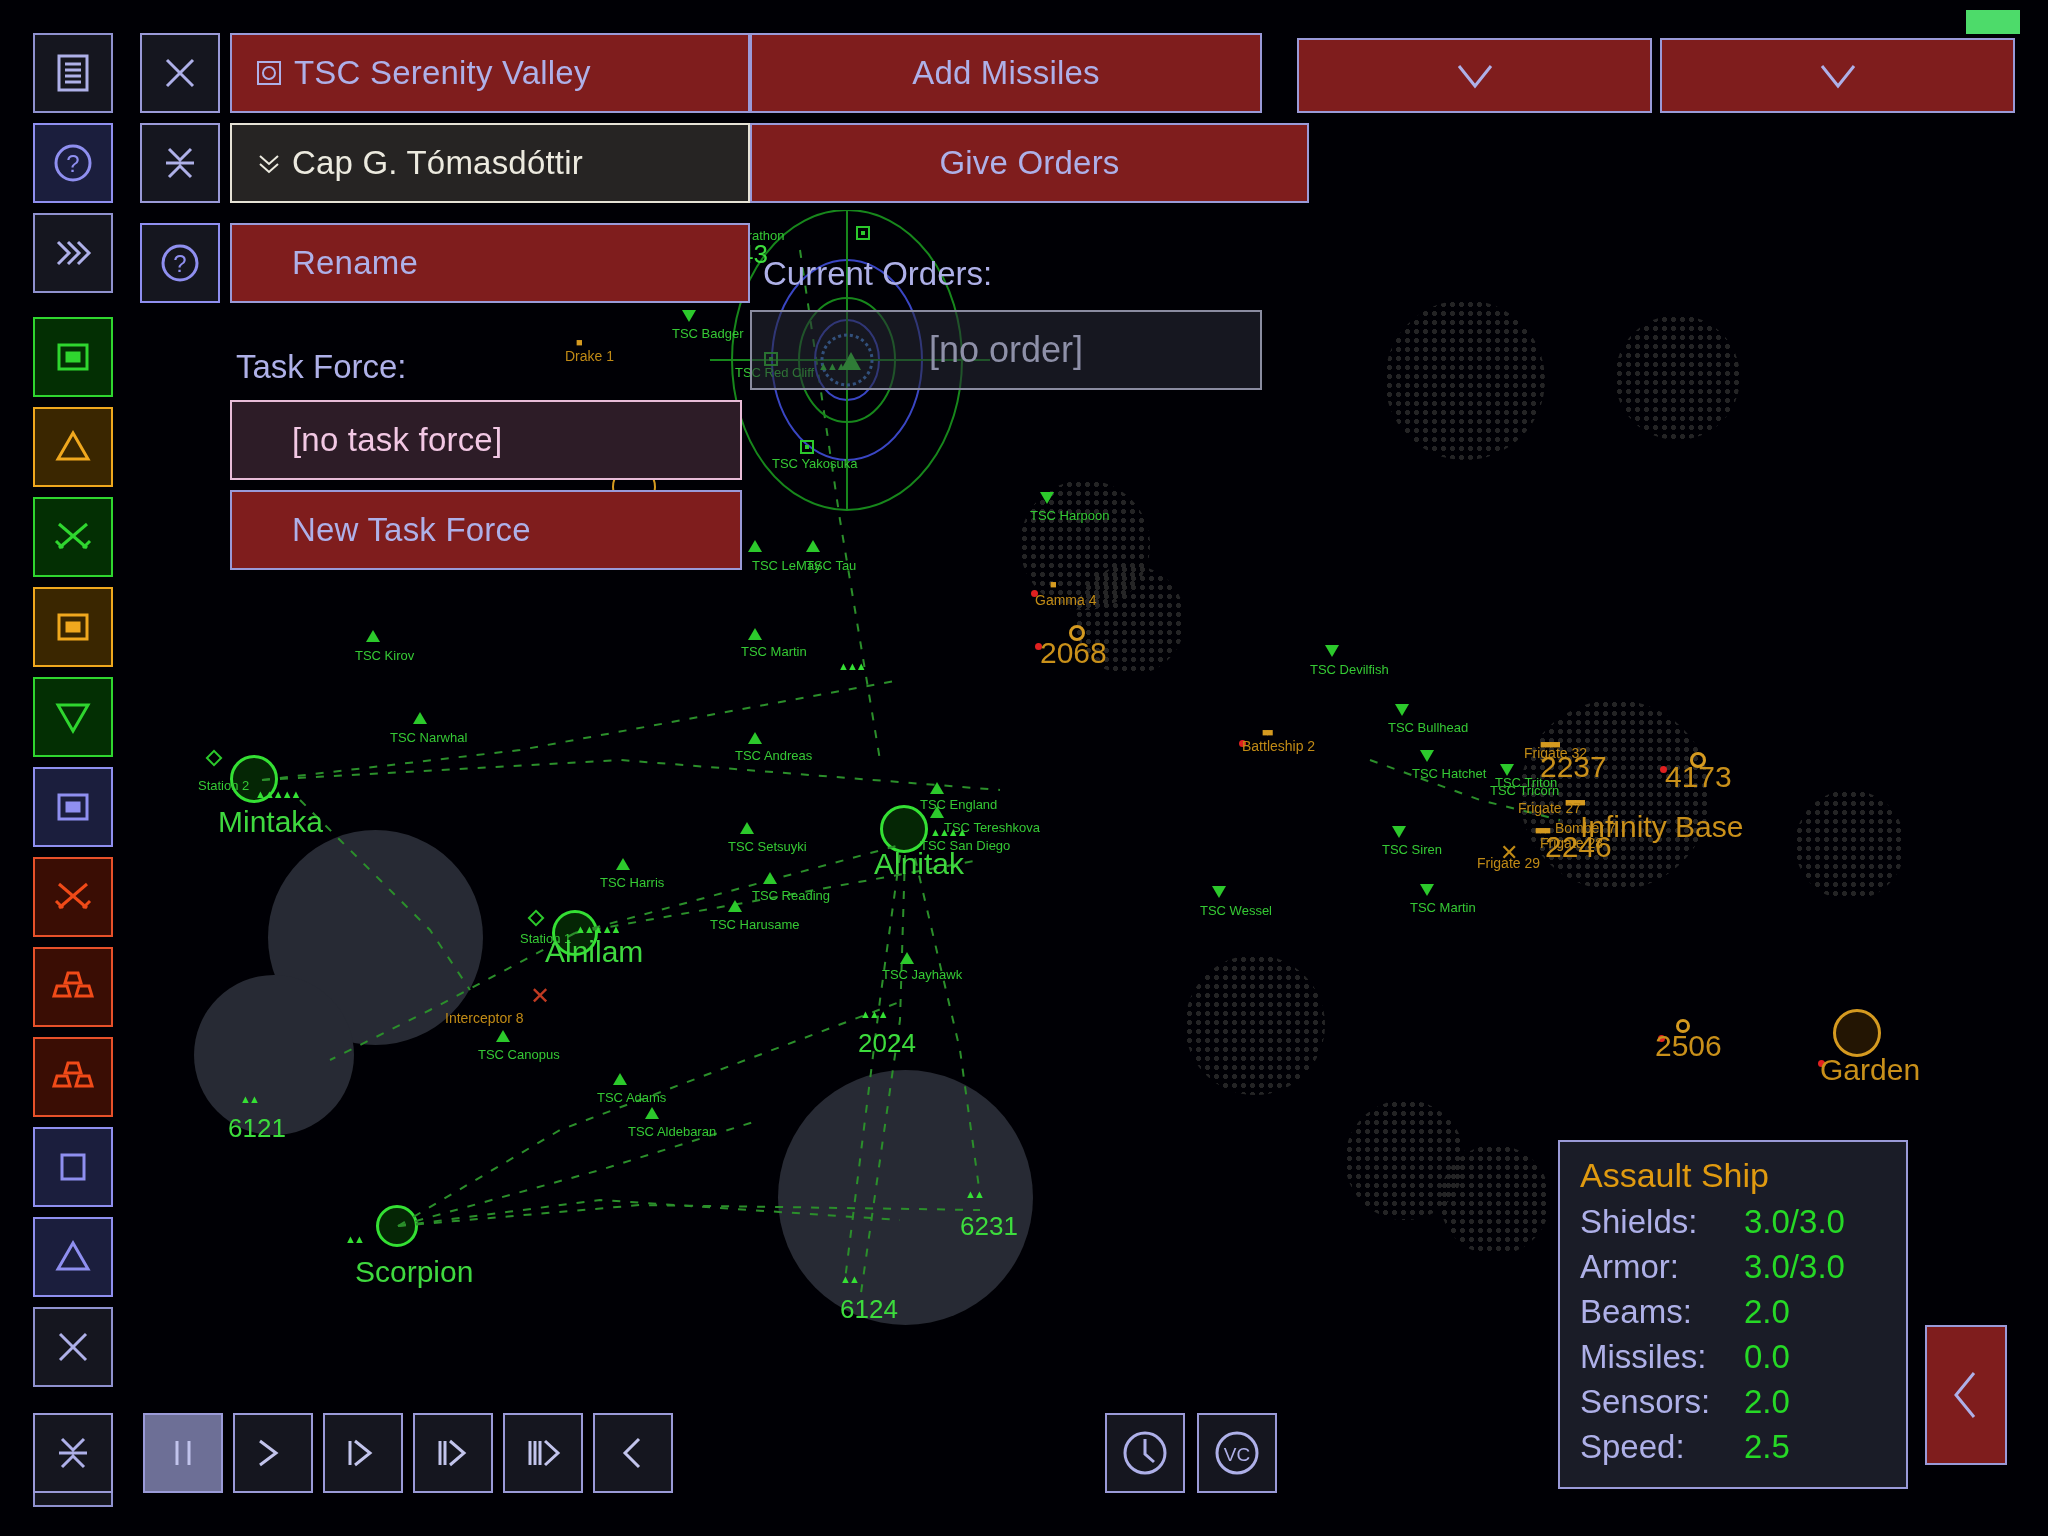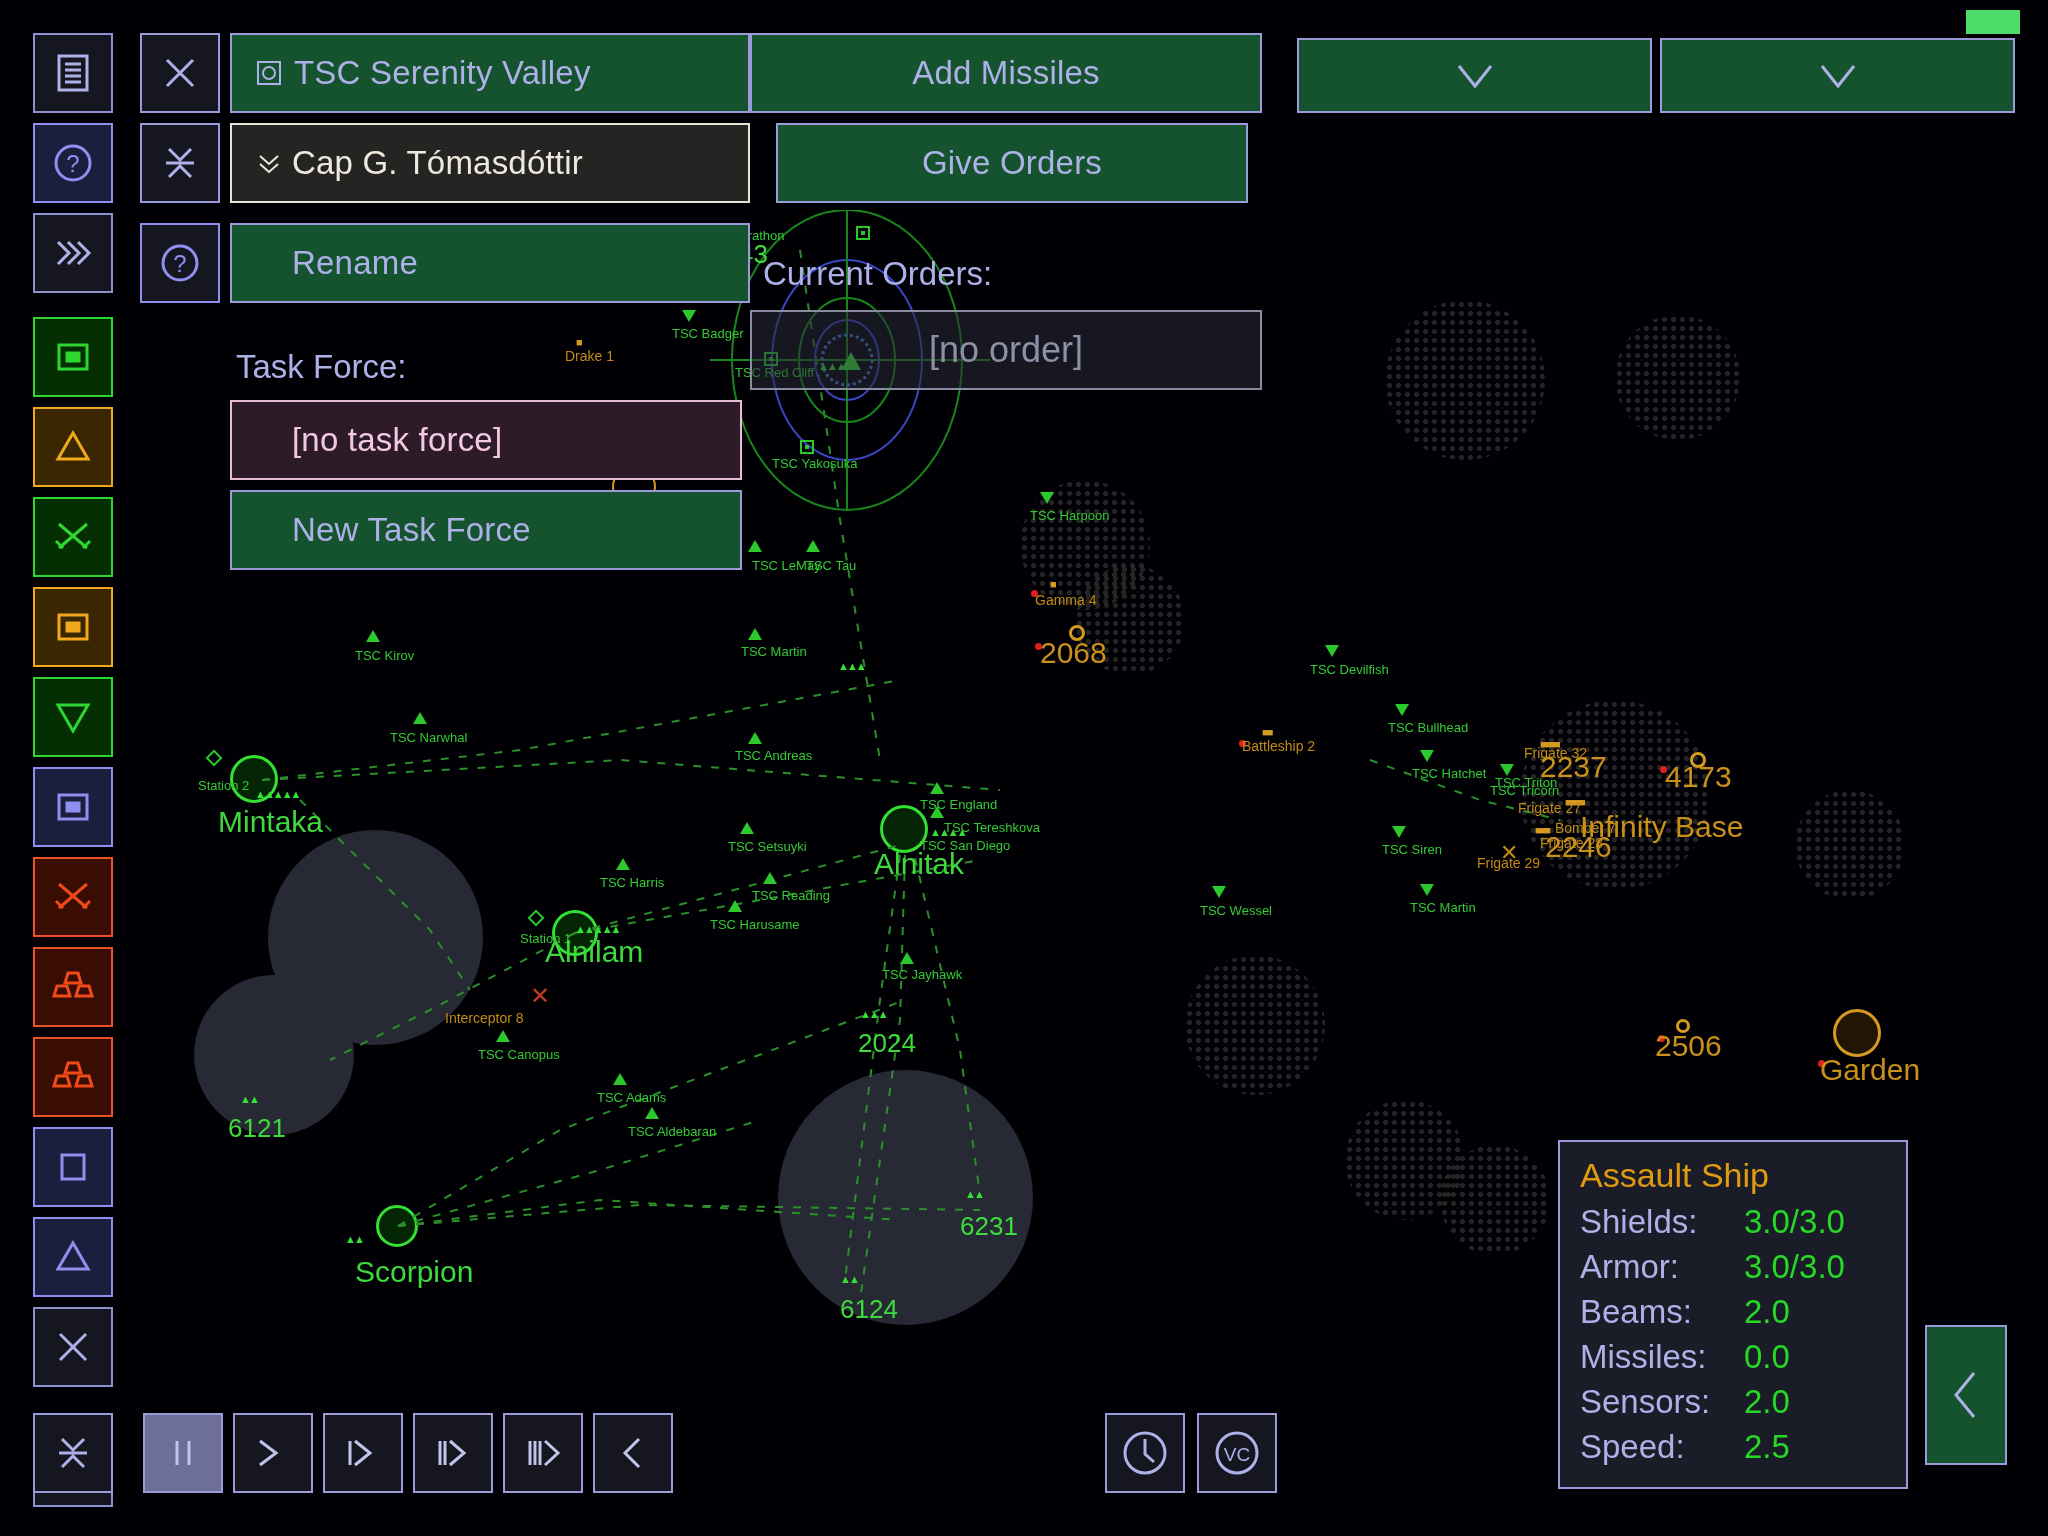--- a/index.html
+++ b/index.html
@@ -5,21 +5,21 @@
   * { box-sizing: border-box; margin:0; padding:0; }
   html,body { background:#000; }
   body {
     width:2048px; height:1536px;
     position:relative; overflow:hidden;
     font-family:"Liberation Sans", sans-serif;
     background:#000005;
   }
   
   .btn {
-    background:#14532d;
+    background:#7f1d1d;
     border:2px solid #9a9ad8;
     color:#aeb0e8;
     display:flex; align-items:center;
     position:absolute;
     user-select:none;
   }
   .btn.center { justify-content:center; }
   .btn .lbl { font-size:33px; font-weight:300; letter-spacing:.2px; }
 
   
@@ -429,21 +429,21 @@
   <div class="btn hdrbtn selected" style="left:230px;top:123px;width:520px;padding-left:24px;">
     <svg width="26" height="26" viewBox="0 0 26 26" style="margin-right:10px;">
       <path d="M4 6 L13 14 L22 6 M4 14 L13 22 L22 14" stroke="#eceadf" stroke-width="2" fill="none"></path>
       </svg>
     <span class="lbl">Cap G. Tómasdóttir</span>
   </div>
 
   <div class="btn hdrbtn center" style="left:750px;top:33px;width:512px;">
     <span class="lbl">Add Missiles</span>
   </div>
-  <div class="btn hdrbtn center" style="left:776px;top:123px;width:472px;">
+  <div class="btn hdrbtn center" style="left:750px;top:123px;width:559px;">
     <span class="lbl">Give Orders</span>
   </div>
 
   <div class="plain" style="left:763px;top:255px;">Current Orders:</div>
   <div class="ordersfield" style="left:750px;top:310px;width:512px;height:80px;">
     <span>[no order]</span>
   </div>
 
   <div class="plain" style="left:236px;top:348px;">Task Force:</div>
   <div class="btn hdrbtn tfsel" style="left:230px;top:400px;width:512px;padding-left:60px;">

